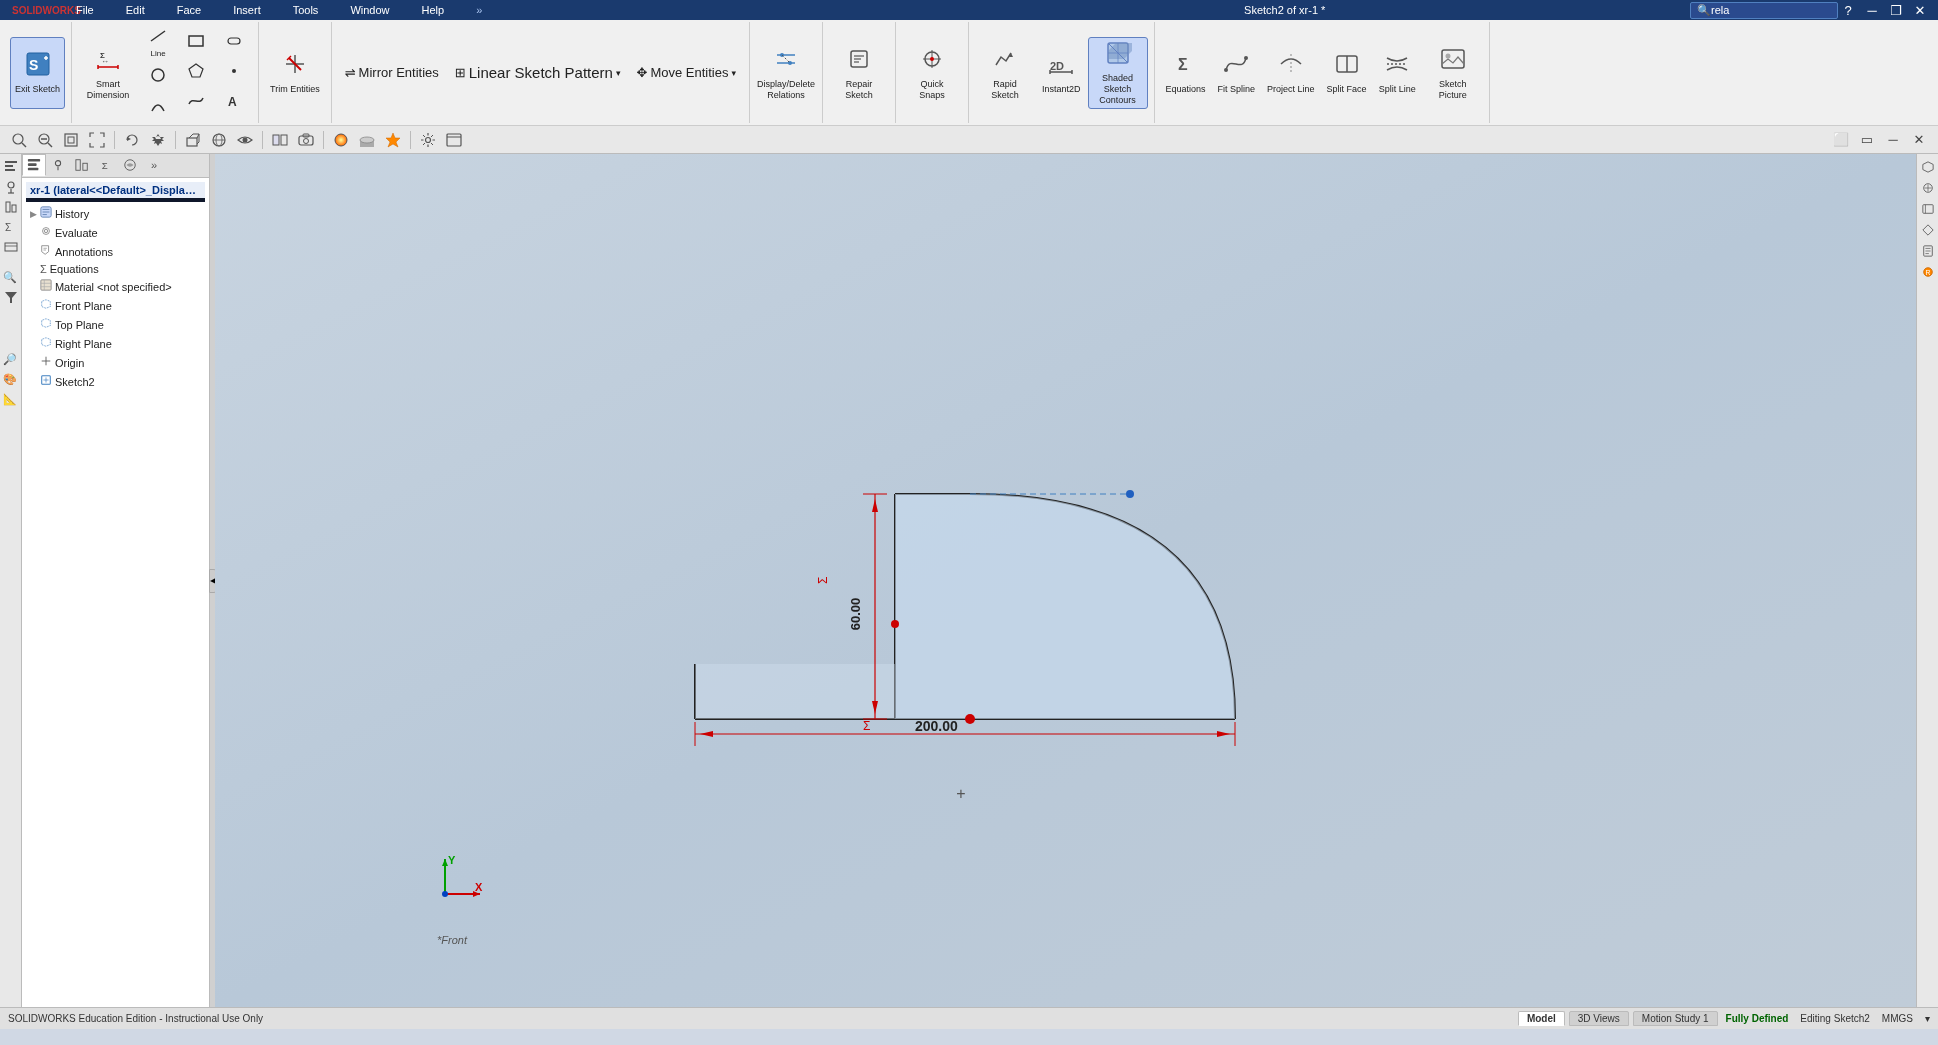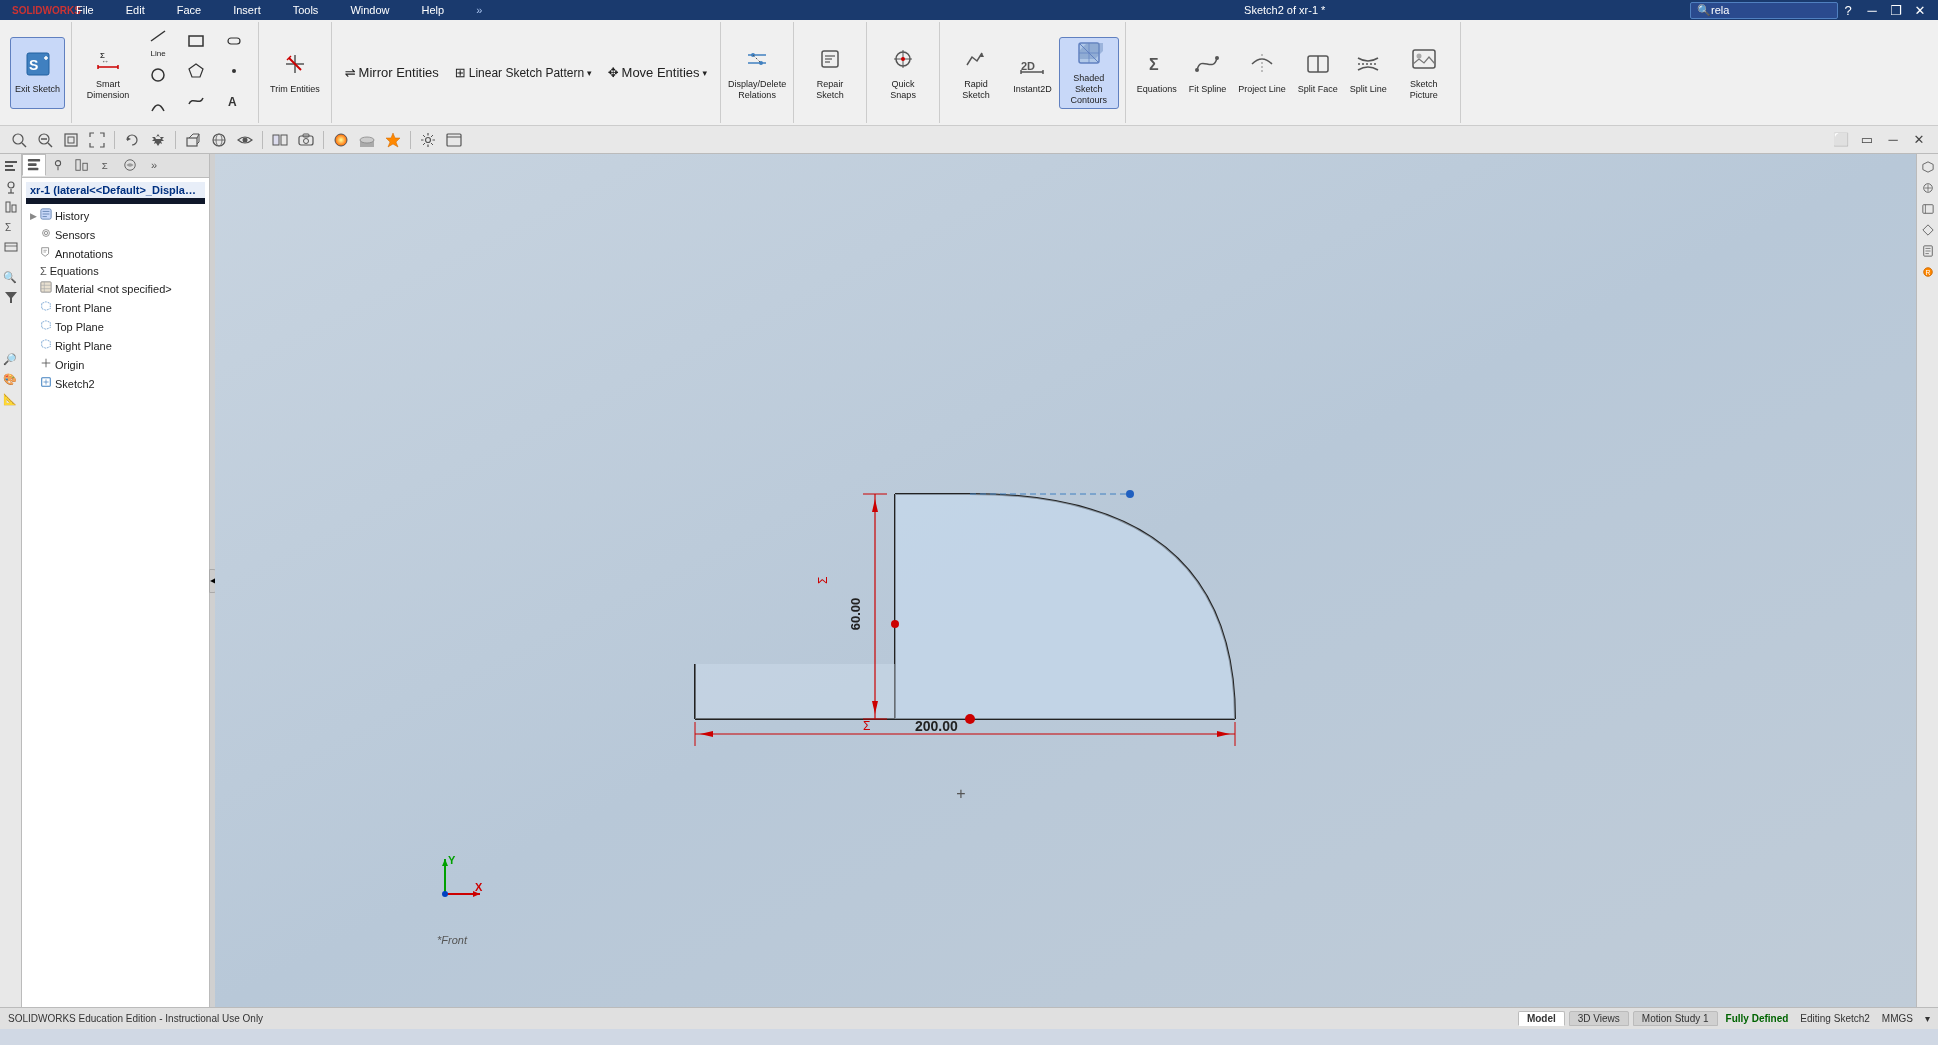--- a/index.html
+++ b/index.html
@@ -183,21 +183,21 @@
       border: 1px solid transparent;
     }
     .panel-tab.active { background: #fff; border-color: #bbb; border-bottom-color: #fff; }
 
     .tree-header {
       font-size: 11px;
       font-weight: bold;
       color: #003080;
       padding: 2px 4px;
       background: #e8eef8;
-      border-bottom: 6px solid #0f172a;
+      border-bottom: 4px solid #0f172a;
       margin-bottom: 2px;
       white-space: nowrap;
       overflow: hidden;
       text-overflow: ellipsis;
     }
     .tree-item {
       display: flex;
       align-items: center;
       padding: 2px 4px;
       cursor: pointer;
@@ -465,21 +465,21 @@
     </div>
 
 
     <div class="ribbon-group">
       <div class="ribbon-btn-small" style="height:22px; flex-direction:row; gap:3px; padding:2px 6px;">
         <span style="font-size:13px;">⇌</span>
         <span style="font-size:13px;">Mirror Entities</span>
       </div>
       <div class="ribbon-btn-small" style="height:22px; flex-direction:row; gap:3px; padding:2px 6px;">
         <span style="font-size:13px;">⊞</span>
-        <span style="font-size:12px;">Linear Sketch Pattern</span>
+        <span style="font-size:15px;">Linear Sketch Pattern</span>
         <span style="font-size:9px;">▾</span>
       </div>
       <div class="ribbon-btn-small" style="height:22px; flex-direction:row; gap:3px; padding:2px 6px;">
         <span style="font-size:13px;">✥</span>
         <span style="font-size:13px;">Move Entities</span>
         <span style="font-size:9px;">▾</span>
       </div>
     </div>
 
     <div class="ribbon-group">
@@ -843,21 +843,21 @@
       </div>
       <div class="tree-item">
         <span class="ti-arrow" style="visibility:hidden;">▶</span>
         <span class="ti-icon">
           <svg viewBox="0 0 14 14" width="12" height="12">
               <circle cx="7" cy="7" r="4" stroke="#888" stroke-width="1" fill="none"></circle>
               <circle cx="7" cy="7" r="2" stroke="#888" stroke-width="1" fill="none"></circle>
               <circle cx="7" cy="7" r="0.5" fill="#888"></circle>
             </svg>
         </span>
-        <span>Sensors</span>
+        <span>Evaluate</span>
       </div>
       <div class="tree-item">
         <span class="ti-arrow" style="visibility:hidden;">▶</span>
         <span class="ti-icon">
           <svg viewBox="0 0 14 14" width="12" height="12">
               <path d="M2 2 L10 2 L10 9 L6 12 L2 9 Z" stroke="#888" stroke-width="1" fill="none"></path>
               <line x1="4" y1="5" x2="8" y2="5" stroke="#888" stroke-width="0.8"></line>
               <line x1="4" y1="7" x2="7" y2="7" stroke="#888" stroke-width="0.8"></line>
             </svg>
         </span>

